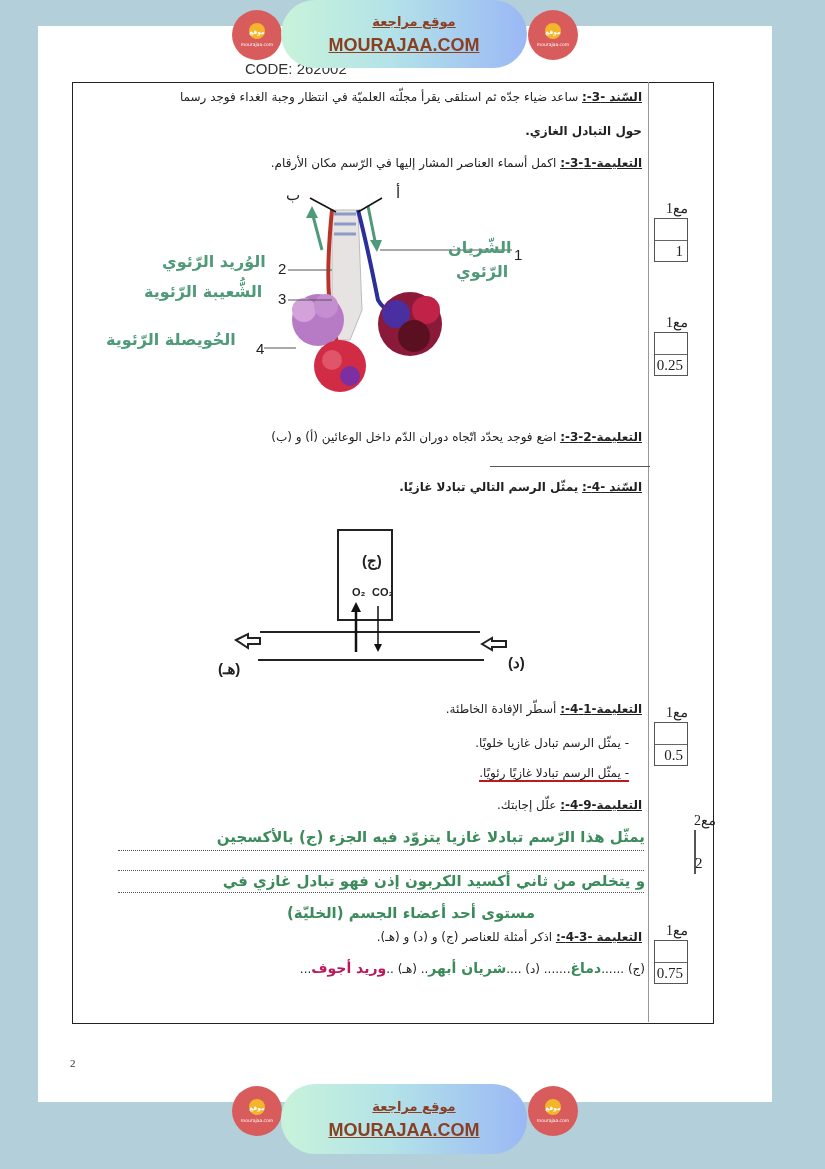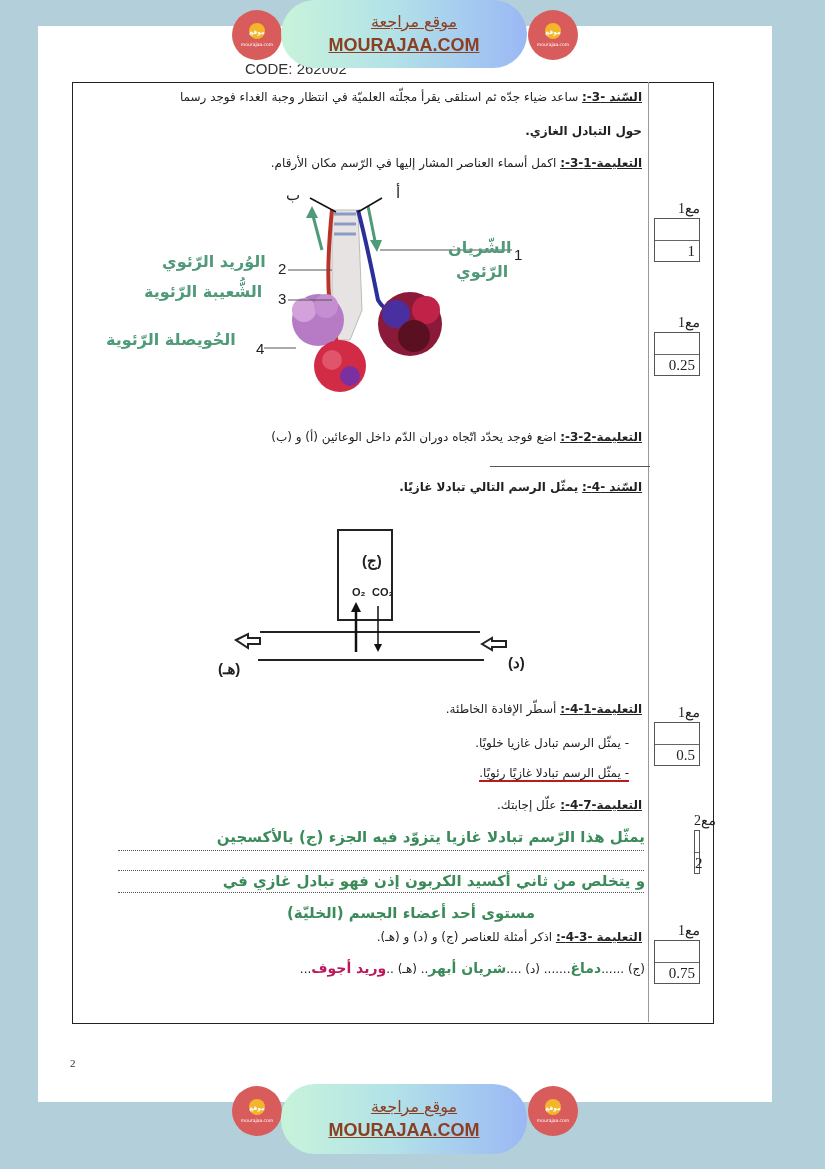--- a/index.html
+++ b/index.html
@@ -7,21 +7,21 @@
   body { background: #b3cfd9; position: relative; font-family: "DejaVu Sans", sans-serif; }
 
   .page { position: absolute; left: 38px; top: 26px; width: 734px; height: 1076px; background: #ffffff; }
 
   
   .banner { position: absolute; left: 281px; width: 246px; height: 68px; border-radius: 34px;
             background: linear-gradient(90deg, #c8f3da 0%, #b3e2e8 45%, #9ab8f5 100%);
             display: flex; flex-direction: column; align-items: center; justify-content: center; z-index: 5; }
   .banner.top { top: 0px; }
   .banner.bottom { top: 1084px; height: 70px; }
-  .banner .ar { color: #8a3e22; font-weight: normal; font-size: 16px; text-decoration: underline; line-height: 22px; margin-left: 20px; }
+  .banner .ar { color: #8a3e22; font-weight: bold; font-size: 13px; text-decoration: underline; line-height: 22px; margin-left: 20px; }
   .banner .en { color: #8a3e22; font-weight: bold; font-size: 18px; text-decoration: underline; line-height: 24px; font-family: "Liberation Sans", sans-serif; }
 
   .logo { position: absolute; width: 50px; height: 50px; border-radius: 50%; background: #d95c5c; z-index: 5;
           display: flex; flex-direction: column; align-items: center; justify-content: center; }
   .logo .inner { width: 16px; height: 16px; border-radius: 50%; background: #f3b52a; color: #fff; font-size: 6px;
                  display: flex; align-items: center; justify-content: center; font-weight: bold; }
   .logo .cap { color: #fff; font-size: 4.5px; margin-top: 3px; line-height: 5px; text-align: center; }
 
   .code { position: absolute; left: 245px; top: 60px; font-family: "Liberation Sans", sans-serif; font-size: 15px; color: #333; }
 
@@ -31,21 +31,21 @@
   .divider2 { position: absolute; left: 490px; top: 466px; width: 160px; height: 1px; background: #555; }
 
   .line { position: absolute; right: 183px; direction: rtl; text-align: right; font-size: 12px; color: #222; white-space: nowrap; }
   .line .tag { font-weight: bold; text-decoration: underline; text-align: right; }
   .bold { font-weight: bold; }
 
   .answer { position: absolute; direction: rtl; text-align: right; color: #3b8a5a; font-weight: bold; font-size: 15px; white-space: nowrap; }
   .dots { position: absolute; border-bottom: 1px dotted #555; }
 
   
-  .score { position: absolute; left: 654px; width: 46px; }
+  .score { position: absolute; left: 654px; width: 34px; }
   .score .lbl { text-align: right; font-family: "Liberation Serif", serif; font-size: 14px; color: #222; height: 18px; }
   .score .box { border: 1px solid #555; height: 44px; display: flex; flex-direction: column; }
   .score .box .top { flex: 1; border-bottom: 1px solid #666; }
   .score .box .val { height: 20px; text-align: right; padding-right: 4px; font-family: "Liberation Serif", serif; font-size: 15px; color: #222; line-height: 20px; }
 
   
   .diag1 { position: absolute; left: 100px; top: 190px; width: 460px; height: 210px; }
   .d-label { position: absolute; color: #4f9a79; font-size: 16px; font-weight: bold; direction: rtl; white-space: nowrap; }
   .d-num { position: absolute; color: #222; font-size: 15px; font-family: "Liberation Sans", sans-serif; }
 
@@ -187,21 +187,21 @@
 </div>
 
 <div class="line" style="top:702px;">
   <span class="tag">التعليمة-1-4-:</span>
   <span>أسطّر الإفادة الخاطئة.</span>
 </div>
 <div class="line" style="top:736px; right:196px;">- يمثّل الرسم تبادل غازيا خلويًا.</div>
 <div class="line" style="top:766px; right:196px; border-bottom:2px solid #b91c1c;">- يمثّل الرسم تبادلا غازيًا رئويًا.</div>
 
 <div class="line" style="top:798px;">
-  <span class="tag">التعليمة-7-4-:</span>
+  <span class="tag">التعليمة-9-4-:</span>
   <span>علّل إجابتك.</span>
 </div>
 
 <div class="dots" style="left:118px; top:850px; width:526px;"></div>
 <div class="dots" style="left:118px; top:870px; width:526px;"></div>
 <div class="dots" style="left:118px; top:892px; width:526px;"></div>
 <div class="answer" style="right:180px; top:828px;">يمثّل هذا الرّسم تبادلا غازيا يتزوّد فيه الجزء (ج) بالأكسجين</div>
 <div class="answer" style="right:180px; top:872px;">و يتخلص من ثاني أكسيد الكربون إذن فهو تبادل غازي في</div>
 <div class="answer" style="right:290px; top:904px;">مستوى أحد أعضاء الجسم (الخليّة)</div>
 

